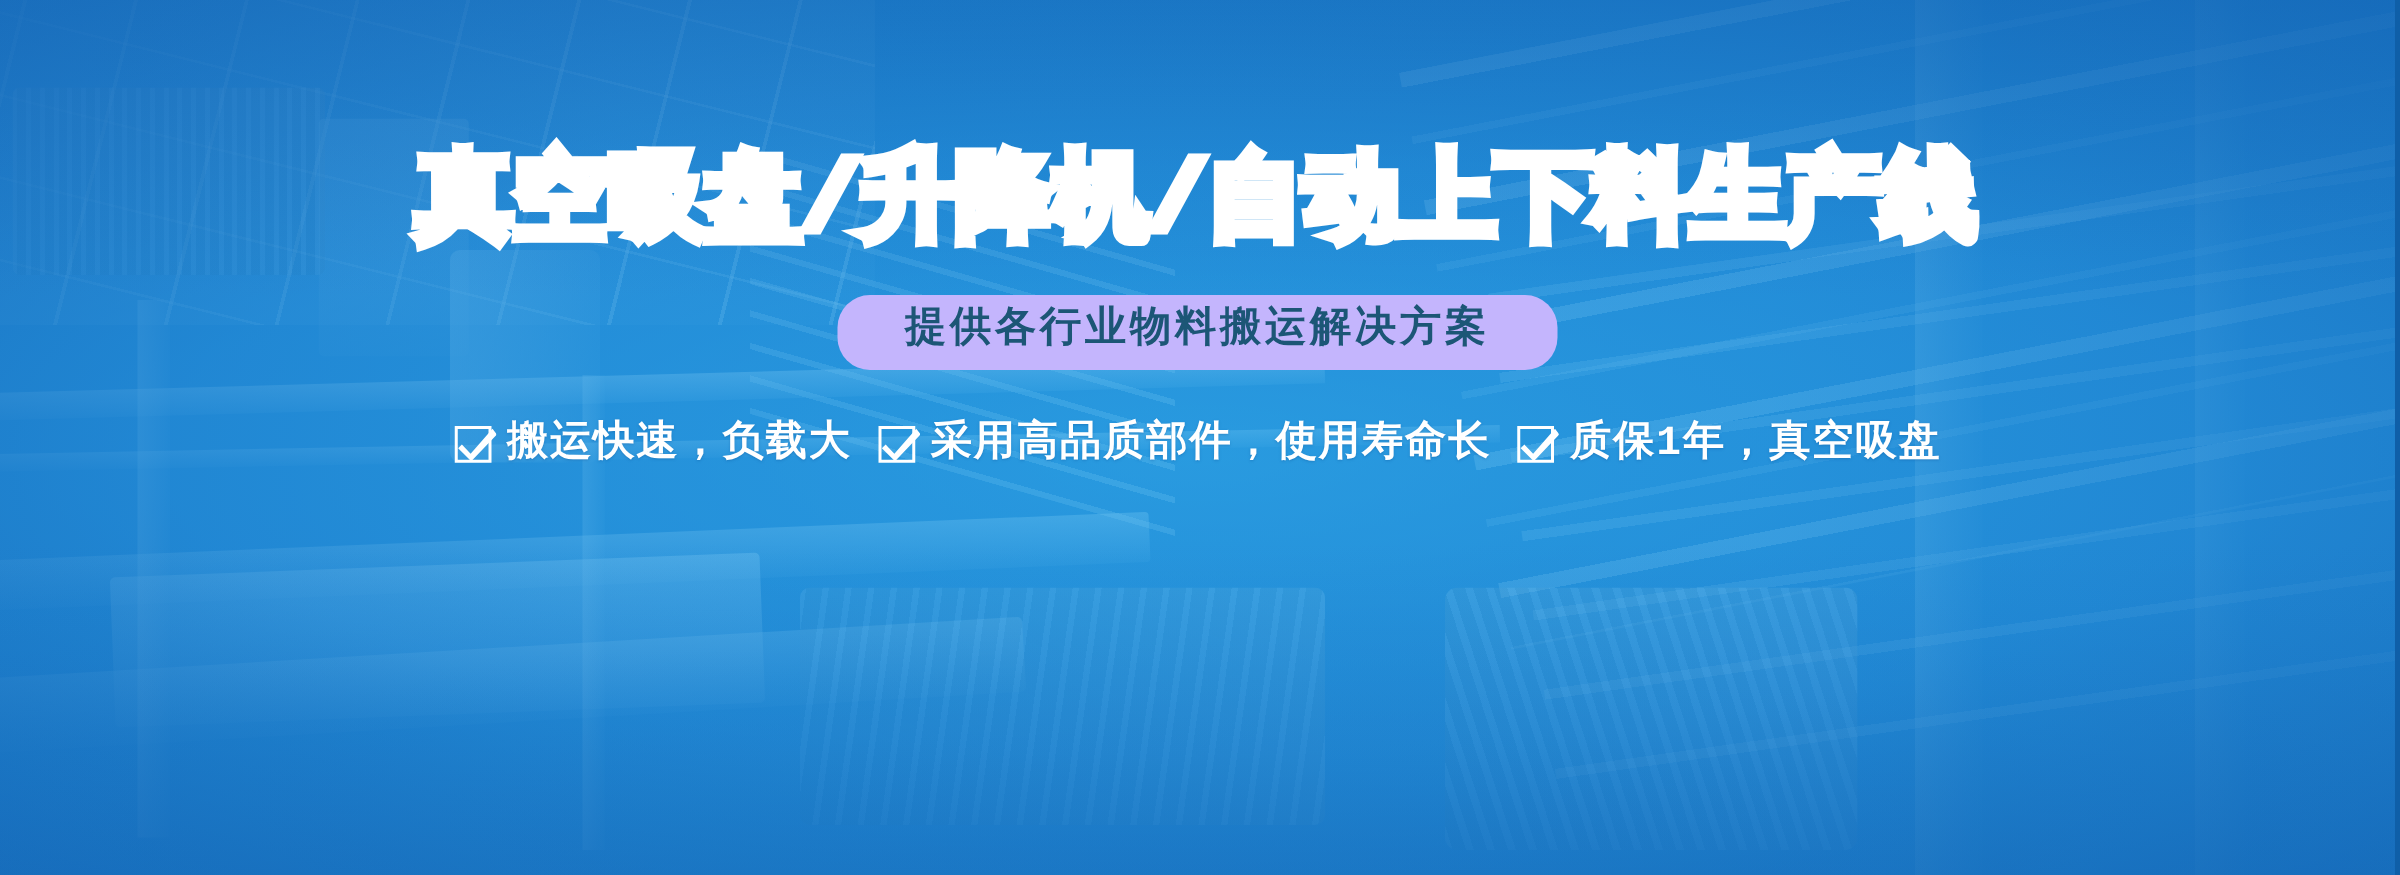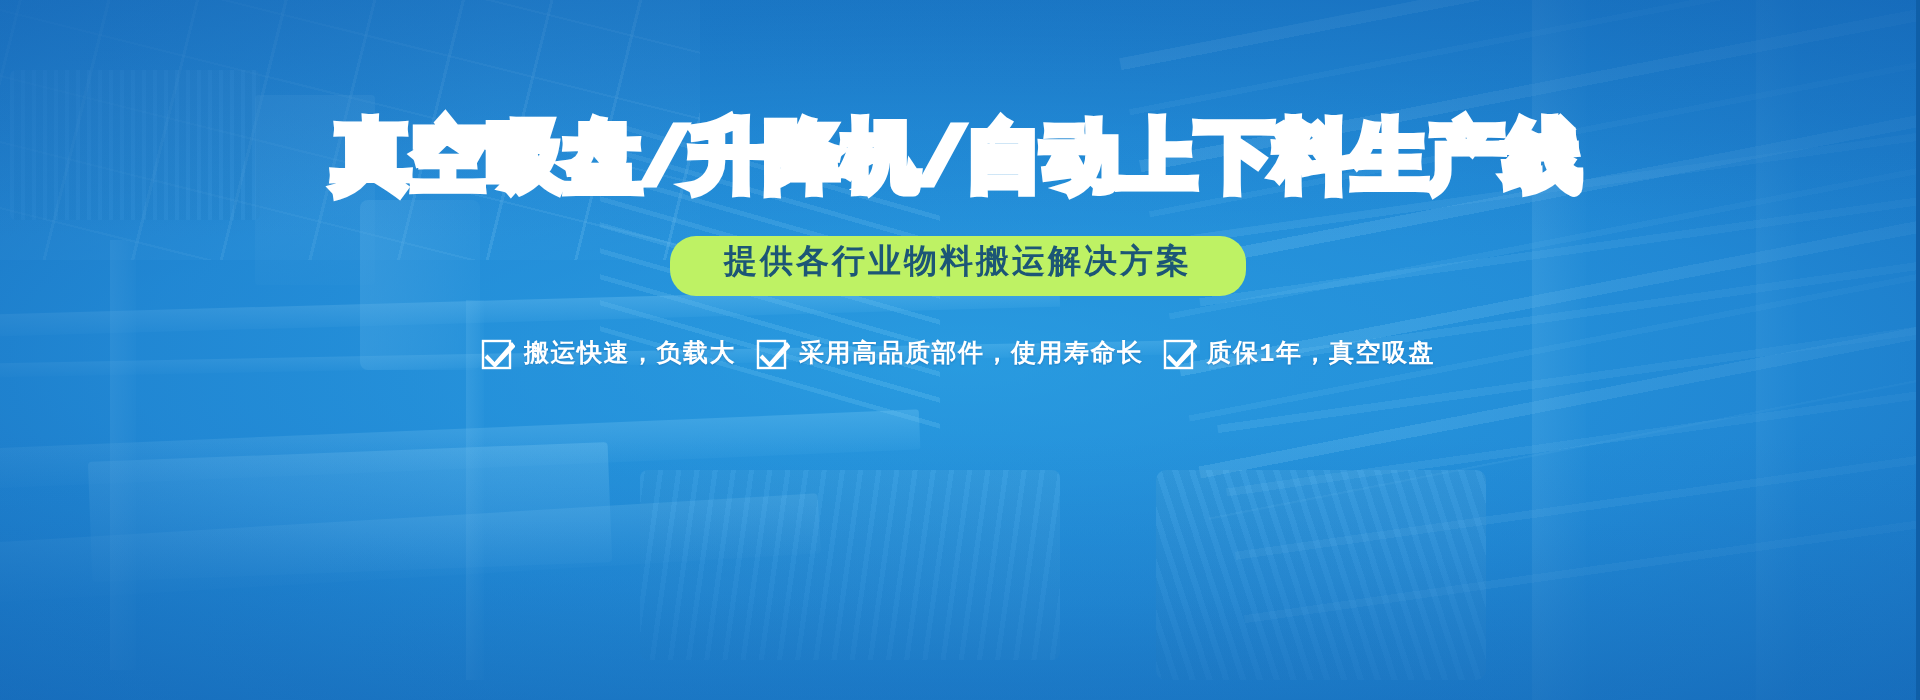--- a/index.html
+++ b/index.html
@@ -129,37 +129,37 @@
   .hl-fill{
     position:absolute;left:0;right:0;top:0;text-align:center;
     font-size:76px;line-height:1;font-weight:bold;letter-spacing:1px;
     color:#ffffff;
     display:block;
     pointer-events:none;
   }
 
   .badge-row{position:absolute;left:0;right:0;top:236px;text-align:center;}
   .badge{
-    display:inline-block;background:#bef264;color:#1c5676;
+    display:inline-block;background:#c4b5fd;color:#1c5676;
     font-size:33px;font-weight:bold;letter-spacing:3px;
     padding:9px 54px 12px;border-radius:26px;
     line-height:1.18;
   }
 
   .features{
     position:absolute;left:0;right:0;top:338px;
     display:flex;justify-content:center;align-items:center;gap:20px;
   }
   .feature{display:flex;align-items:center;gap:9px;}
   .chk{
     position:relative;width:34px;height:32px;flex:0 0 auto;display:block;
   }
   .chk svg{display:block;width:34px;height:32px;}
   .feature .txt{
-    color:#ffffff;font-size:25px;font-weight:bold;letter-spacing:1.5px;
+    color:#ffffff;font-size:33px;font-weight:bold;letter-spacing:1.5px;
     white-space:nowrap;line-height:1;
     text-shadow:0 1px 2px rgba(14,80,150,.35);
   }
 </style>
 </head>
 <body>
 
 <div id="banner">
 
   <div class="photo">

